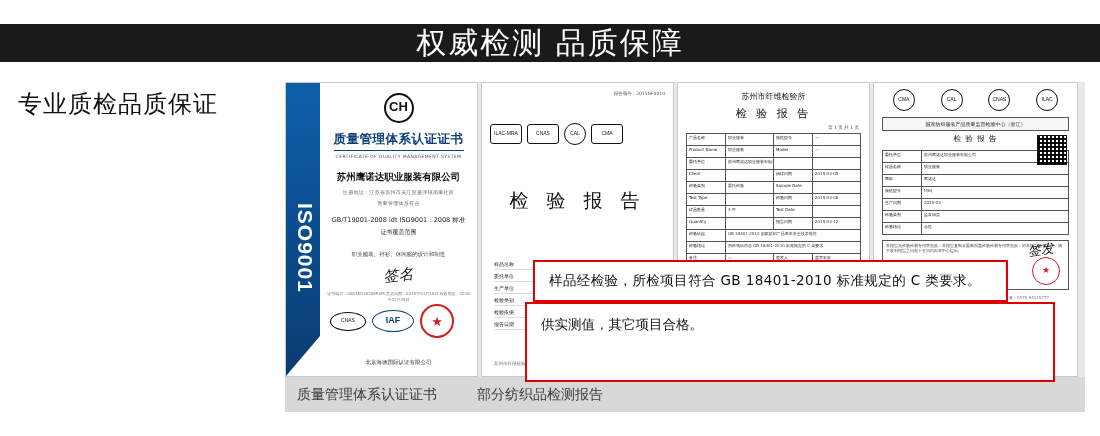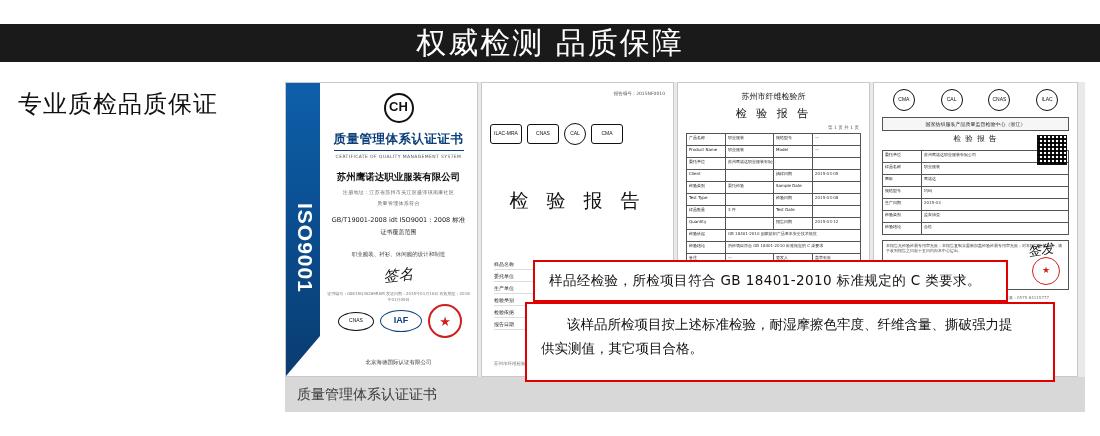--- a/index.html
+++ b/index.html
@@ -185,21 +185,21 @@
   }
   .c1-tiny {
     margin-top: 6px;
     font-size: 4px;
     color: #777;
     line-height: 6px;
     font-family: "DejaVu Sans", "Liberation Sans", sans-serif;
   }
   .c1-badges {
     position: absolute;
-    left: 52px; bottom: 38px;
+    left: 44px; bottom: 38px;
     display: flex;
     align-items: center;
     gap: 6px;
   }
   .badge-oval {
     width: 34px; height: 17px;
     border: 1.5px solid #111;
     border-radius: 50%;
     font-size: 5px;
     line-height: 15px;
@@ -685,23 +685,23 @@
         <div class="c4-sign">签发</div>
         <div class="c4-seal">★</div>
       </div>
       <div class="c4-tiny">地址：浙江省绍兴市柯桥区  邮编：312030  电话：0575-84115666  传真：0575-84115777</div>
     </div>
 
   </div>
 
   <div class="caption-bar">
     <span>质量管理体系认证证书</span>
+    <span>部分纺织品检测报告</span>
   </div>
 
   <div class="callout callout-1">
     <span>样品经检验，所检项目符合 GB 18401-2010 标准规定的 C 类要求。</span>
   </div>
   <div class="callout callout-2">
-    <div class="indent">该样品所检项目按上述标准检验，耐湿摩擦色牢度、纤维含量、撕破强力提</div>
     <div>供实测值，其它项目合格。</div>
   </div>
 
 </div>
 
 </body></html>

